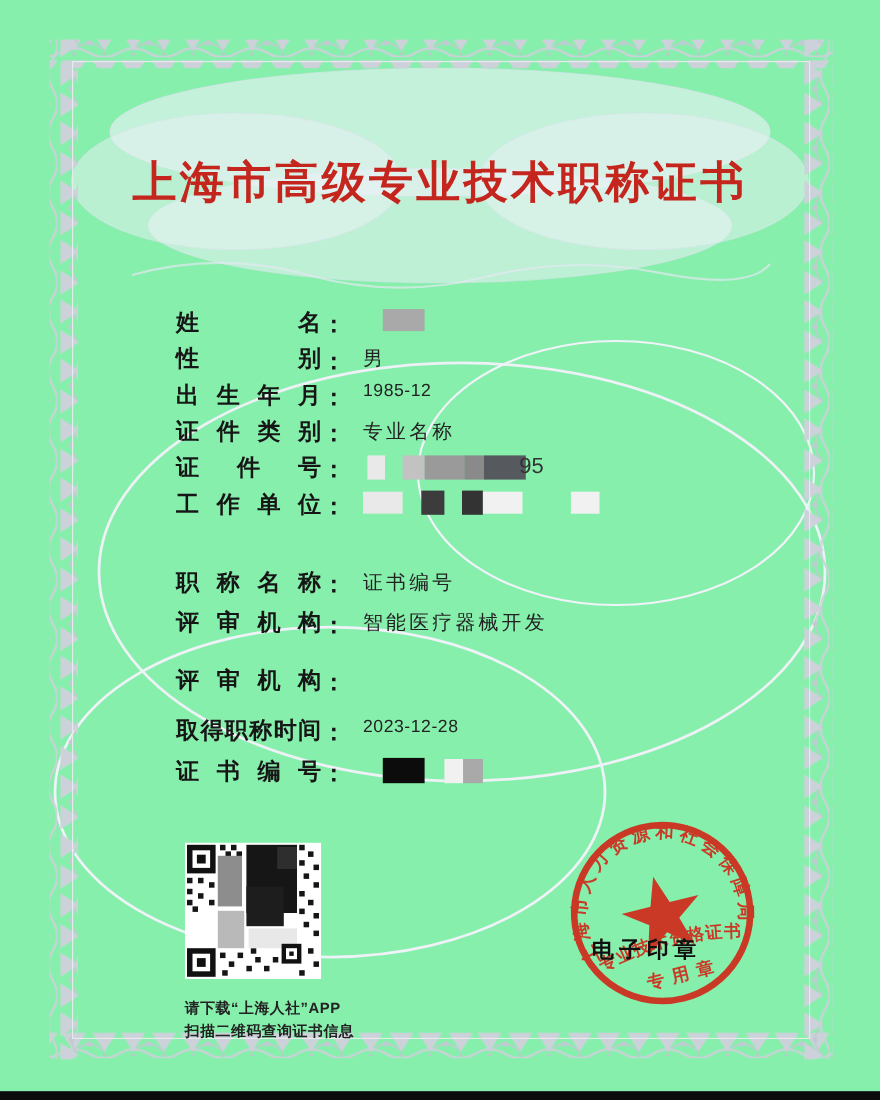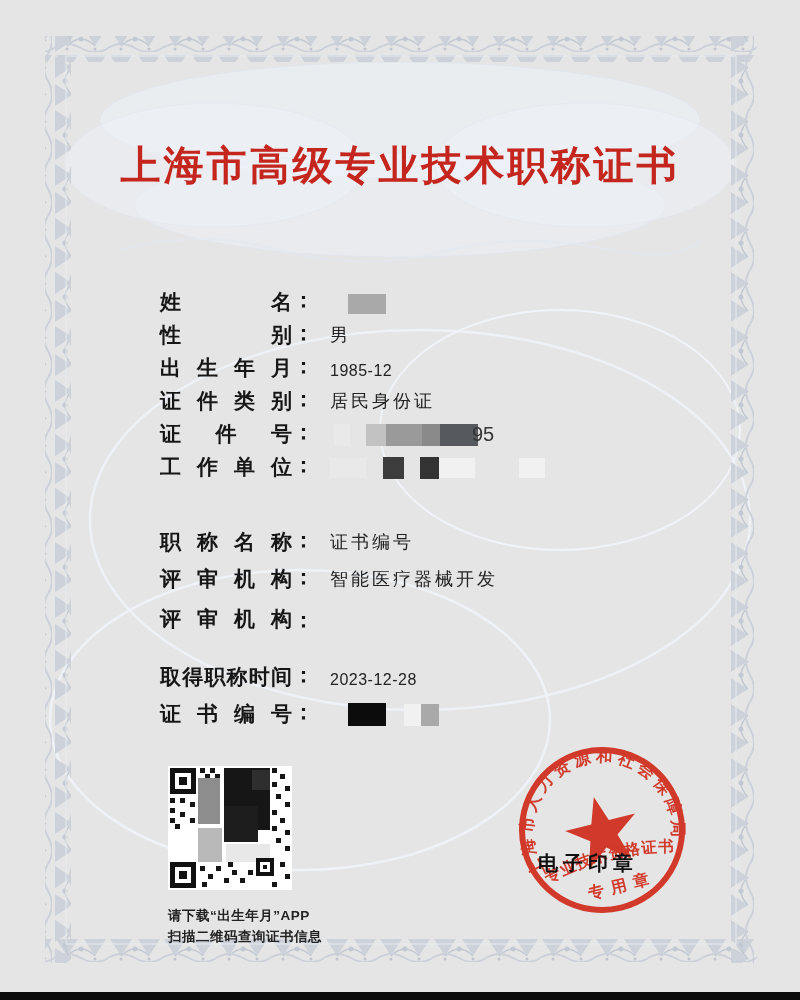--- a/index.html
+++ b/index.html
@@ -7,34 +7,34 @@
     --seal-red:#d02c1c;
   }
   *{margin:0;padding:0;box-sizing:border-box;}
   html,body{width:800px;height:1000px;}
   body{
     font-family:"Liberation Sans",sans-serif;
     background:#fdfdfd;
     position:relative;
     overflow:hidden;
   }
-  .paper{position:absolute;inset:0;background:#e5e5e5;}
+  .paper{position:absolute;inset:0;background:#86efac;}
   svg.deco{position:absolute;left:0;top:0;width:800px;height:1000px;pointer-events:none;}
 
   .cert-title{
     position:absolute;left:0;top:138px;width:100%;
     text-align:center;
     font-size:40px;font-weight:900;
     letter-spacing:3px;
     color:var(--title-red);
     font-family:"Liberation Sans",sans-serif;
   }
 
   .fields{position:absolute;left:160px;top:281px;width:540px;}
-  .row{display:flex;align-items:flex-end;height:33px;}
+  .row{display:flex;align-items:flex-start;height:33px;}
   .row.tall{height:37px;}
   .row.wrap{align-items:flex-start;height:auto;min-height:37px;}
   .row.block-gap{margin-top:38px;}
   .row.small-gap{margin-top:18px;}
   .lbl{
     display:block;width:132px;
     font-weight:bold;font-size:21px;color:#161616;
     text-align:justify;text-align-last:justify;
     line-height:1.2;
   }
@@ -153,21 +153,21 @@
 
     <div class="row">
       <span class="lbl">出生年月</span>
         <span class="colon">：</span>
       <span class="val num">1985-12</span>
     </div>
 
     <div class="row">
       <span class="lbl">证件类别</span>
         <span class="colon">：</span>
-      <span class="val kai">居民身份证</span>
+      <span class="val kai">专业名称</span>
     </div>
 
     <div class="row">
       <span class="lbl">证件号</span>
         <span class="colon">：</span>
       <span class="val" style="margin-left:20px;display:flex;align-items:center;">
         <span class="redact r-light" style="width:16px;height:22px;"></span>
         <span class="sp" style="width:16px;"></span>
         <span class="redact r-mid1" style="width:20px;height:22px;"></span>
           <span class="redact r-mid2" style="width:36px;height:22px;"></span>
@@ -284,21 +284,21 @@
 
       <rect x="2" y="96" width="26" height="26" fill="#111"></rect>
       <rect x="7" y="101" width="16" height="16" fill="#fff"></rect>
       <rect x="11" y="105" width="8" height="8" fill="#111"></rect>
 
       <rect x="88" y="92" width="18" height="18" fill="#111"></rect>
       <rect x="92" y="96" width="10" height="10" fill="#fff"></rect>
       <rect x="95" y="99" width="4" height="4" fill="#111"></rect>
     </svg>
     <div class="qr-caption">
-      <div>请下载“出生年月”APP</div>
+      <div>请下载“上海人社”APP</div>
       <div>扫描二维码查询证书信息</div>
     </div>
   </div>
 
   <div class="seal-wrap">
     <svg width="184" height="184" viewBox="0 0 184 184">
       <g transform="rotate(-14 92 92)" opacity="0.93">
         <circle class="seal-ring" cx="92" cy="92" r="80" stroke-width="6"></circle>
         <path id="sealArc" d="M 28,122 A 70,70 0 1 1 156,122" fill="none"></path>
         <text class="seal-text ring-text">

